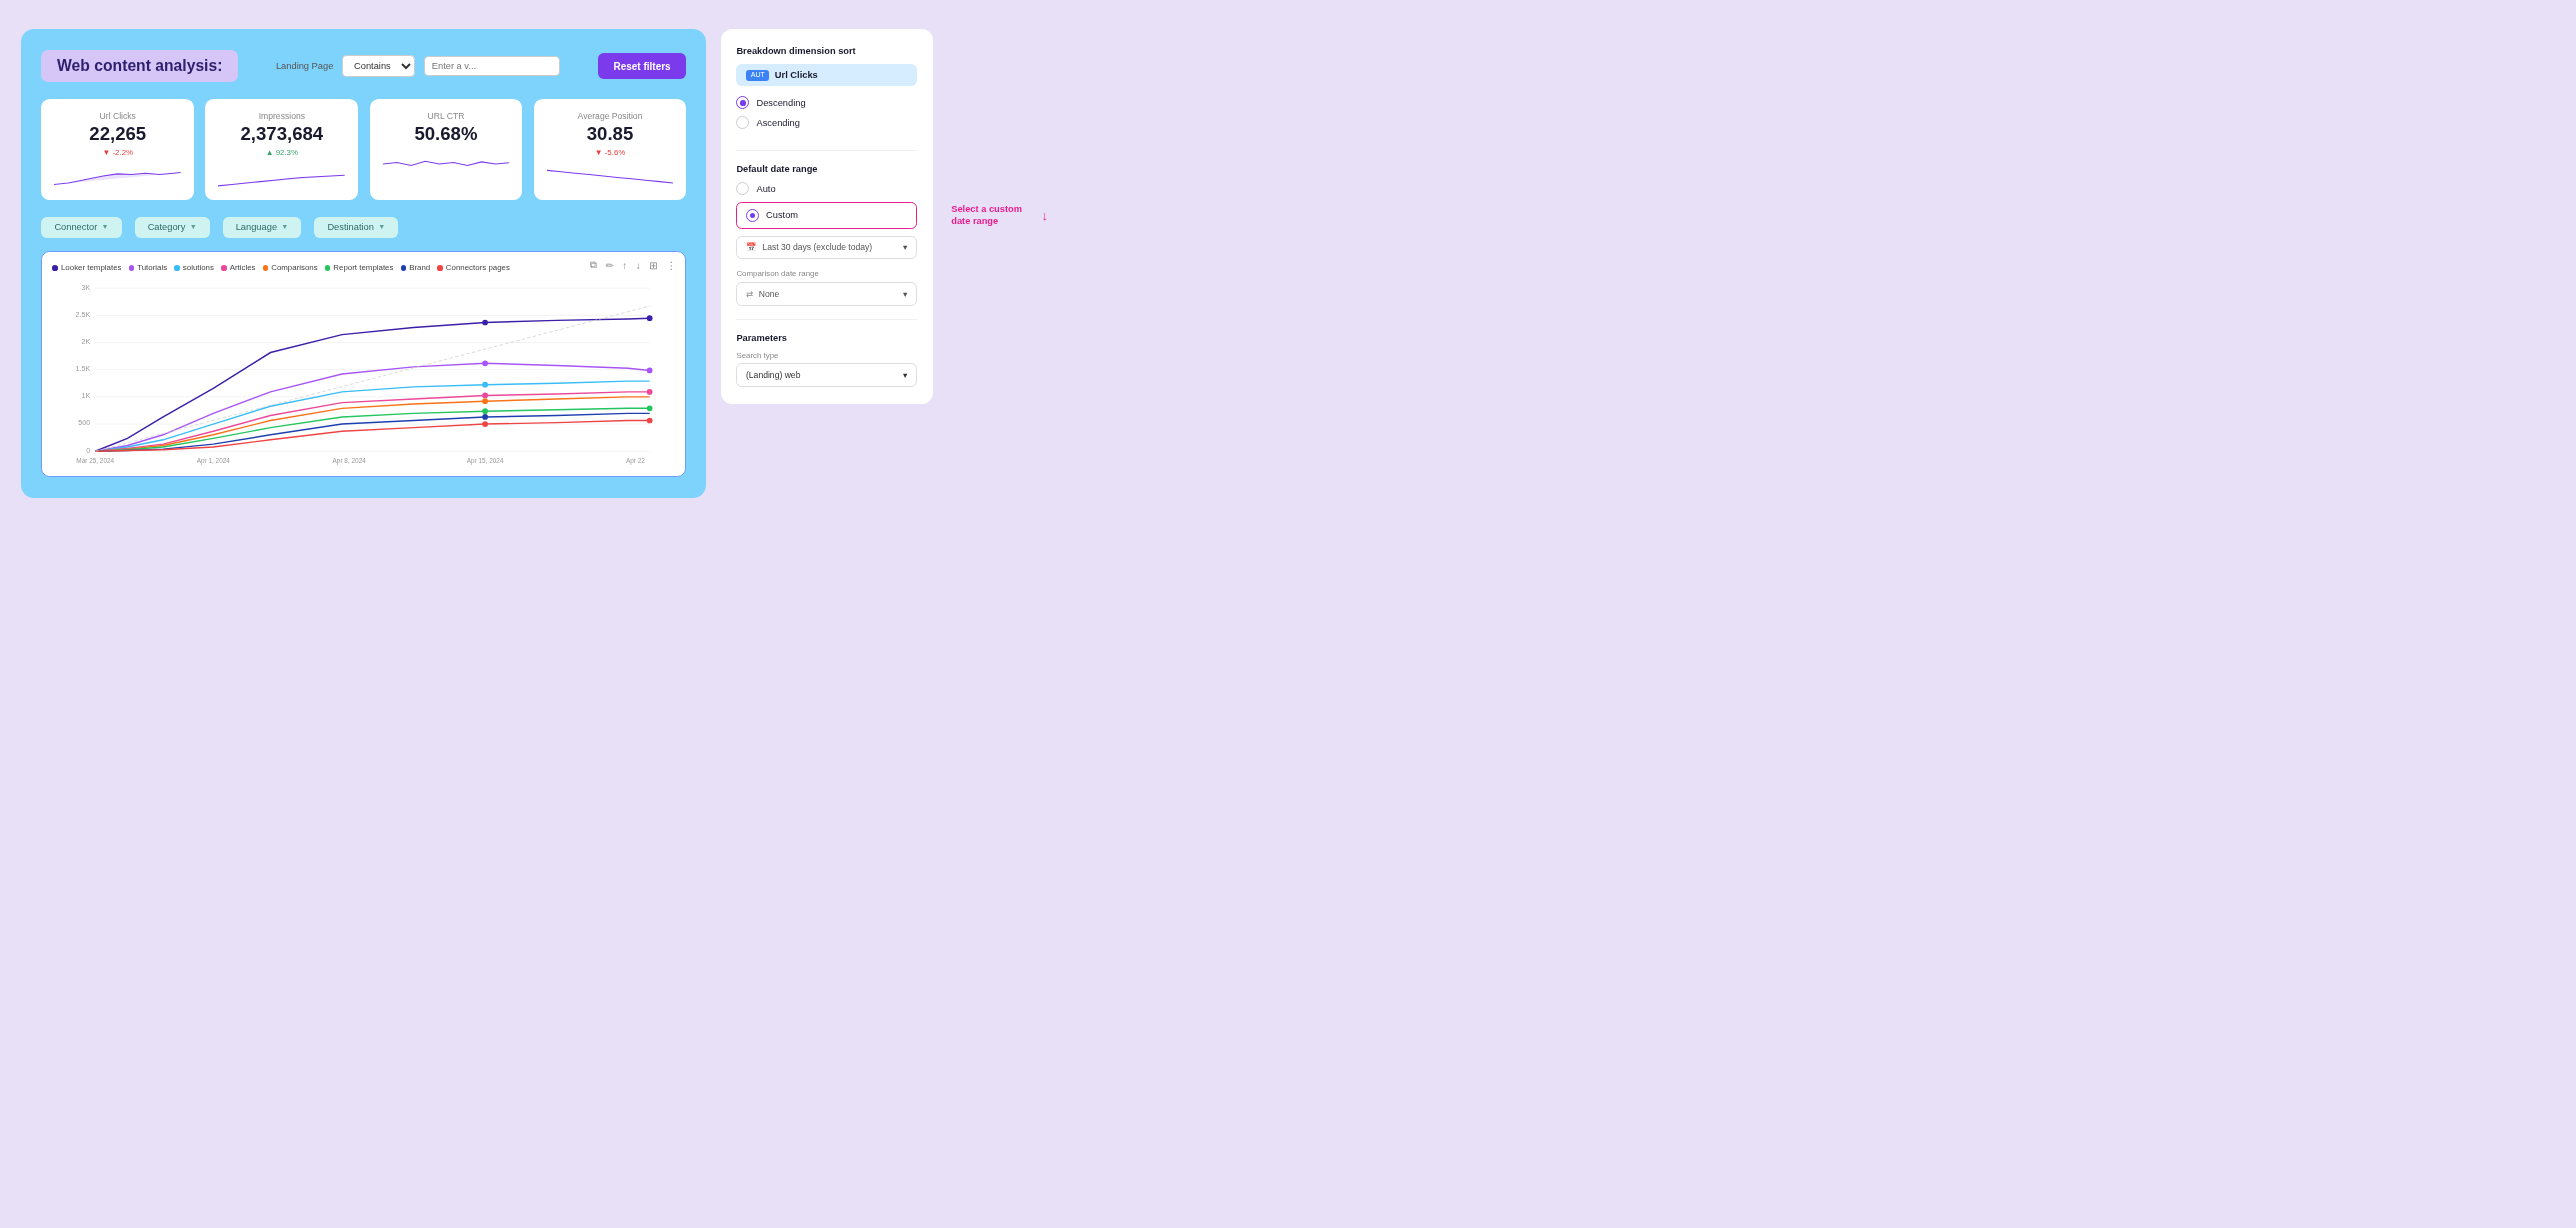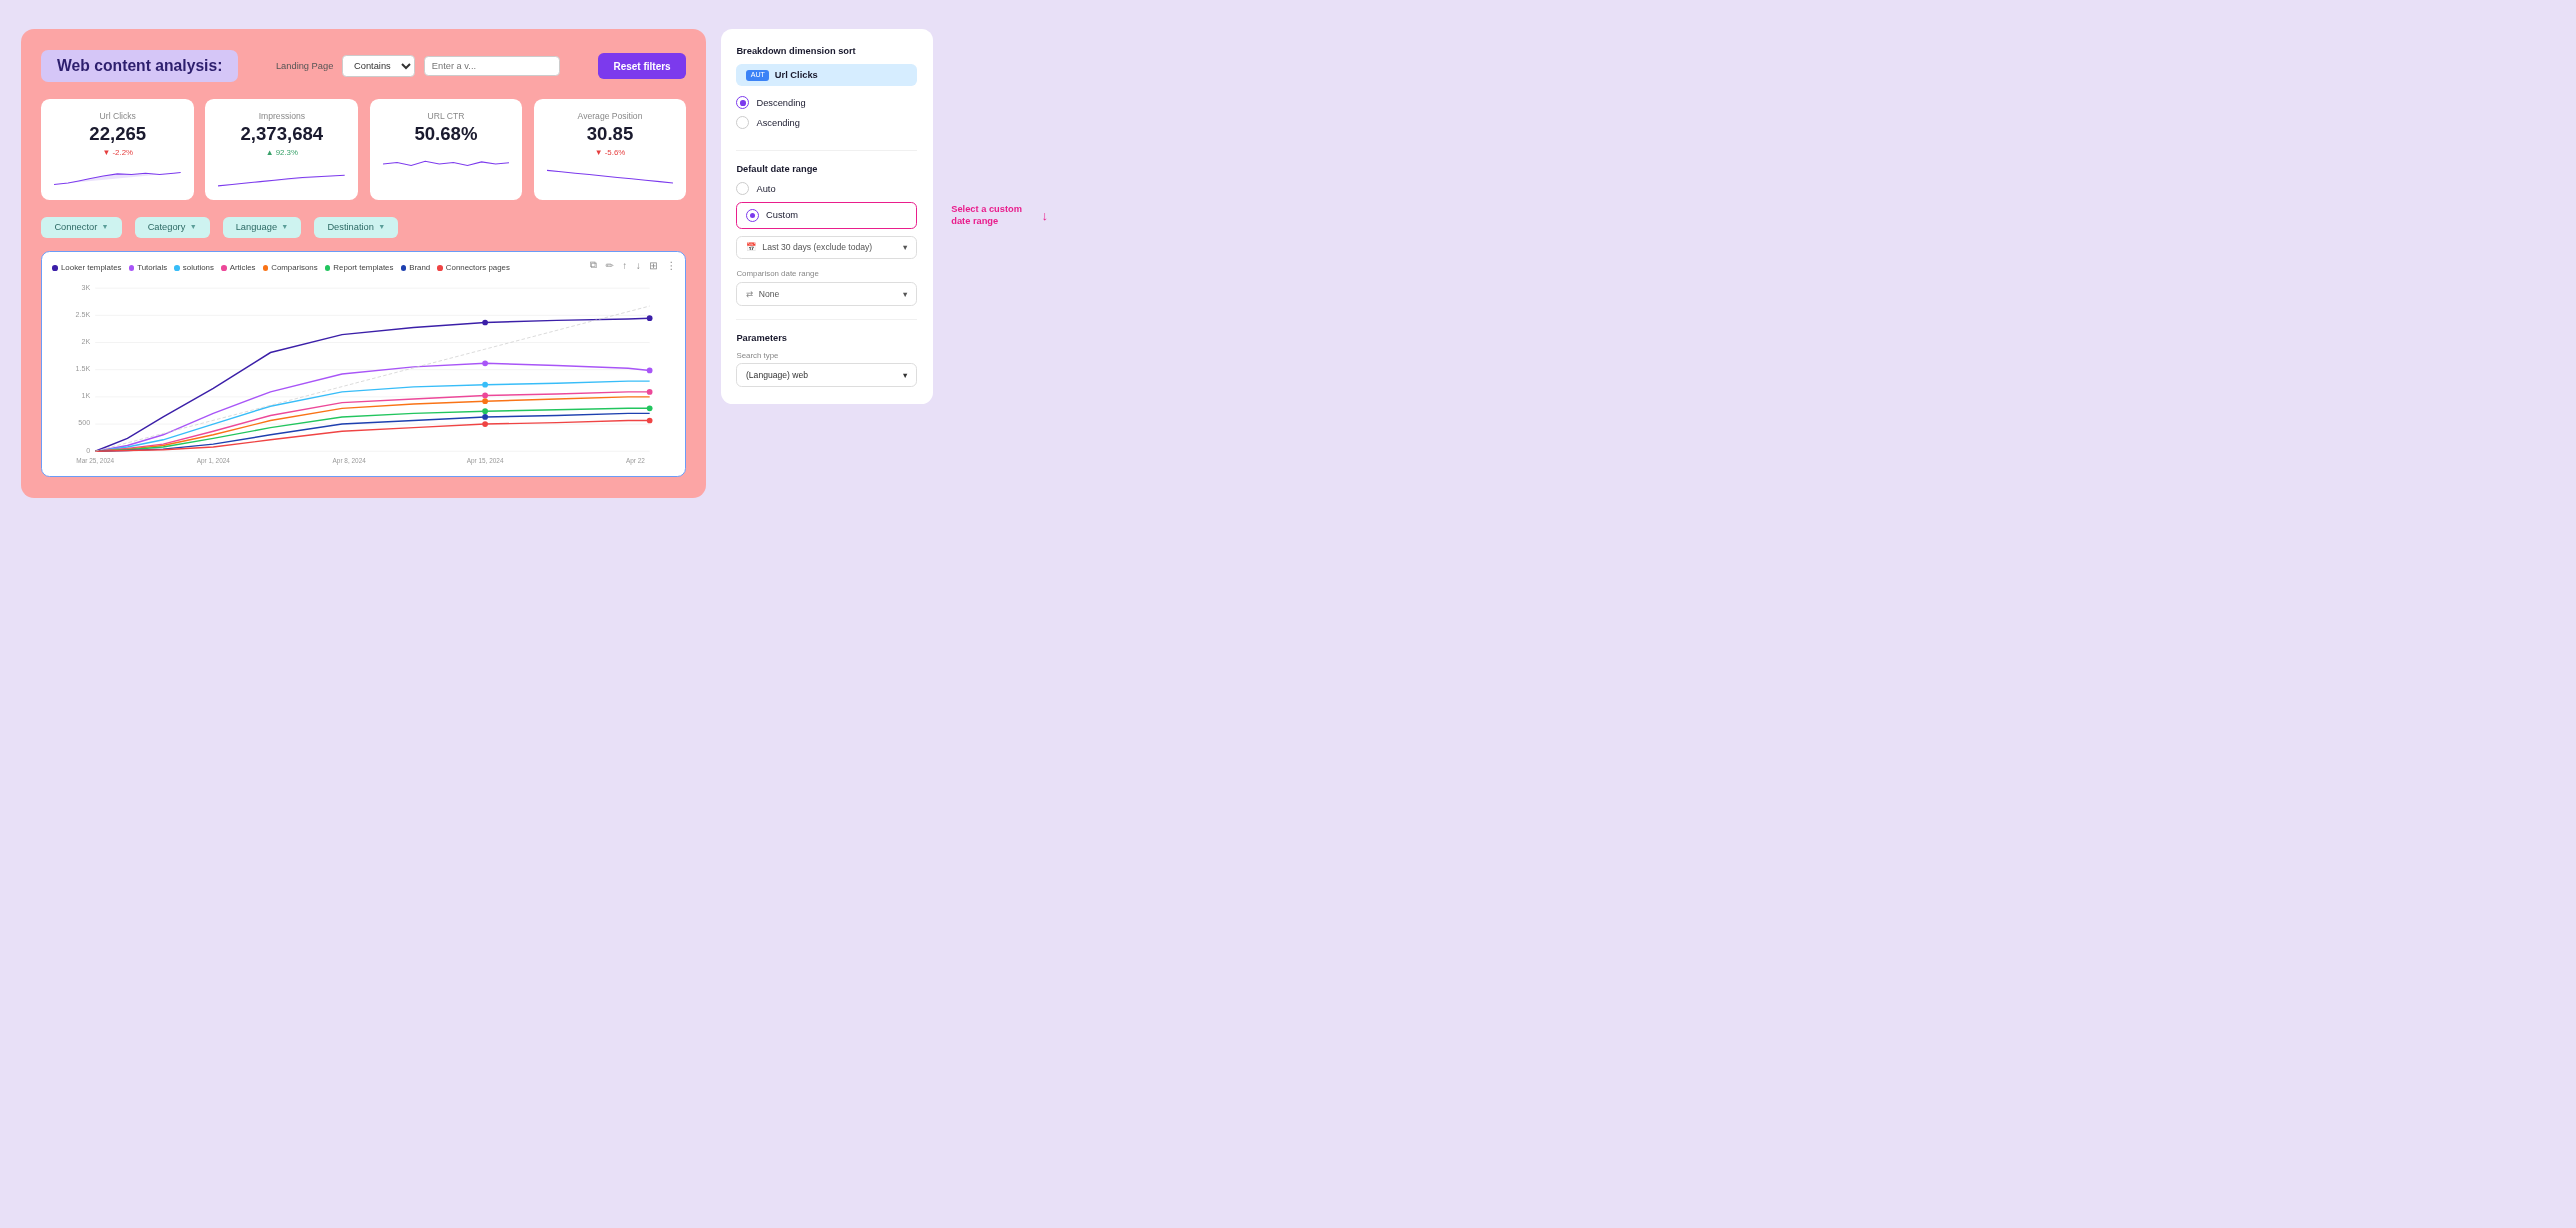--- a/index.html
+++ b/index.html
@@ -8,21 +8,21 @@
       font-family: 'Google Sans', Arial, sans-serif;
       min-height: 100vh;
       display: flex;
       align-items: flex-start;
       padding: 28.6px 21.4px;
       gap: 14.3px;
     }
 
     
     .main-panel {
-      background: #fca5a5;
+      background: #7dd3fc;
       border-radius: 13px;
       padding: 21.4px 20px;
       flex: 1;
       min-width: 0;
       max-width: 685px;
     }
 
     
     .header-row {
       display: flex;
@@ -658,19 +658,19 @@
       <span>None</span>
       <span class="dd-arrow">▾</span>
     </div>
   </div>
 
 
   <div class="sidebar-section">
     <div class="sidebar-section-title">Parameters</div>
     <div class="param-label">Search type</div>
     <div class="param-select">
-      <span>(Language) web</span>
+      <span>(Landing) web</span>
       <span>▾</span>
     </div>
   </div>
 
 </div>
 
 
 </body></html>

